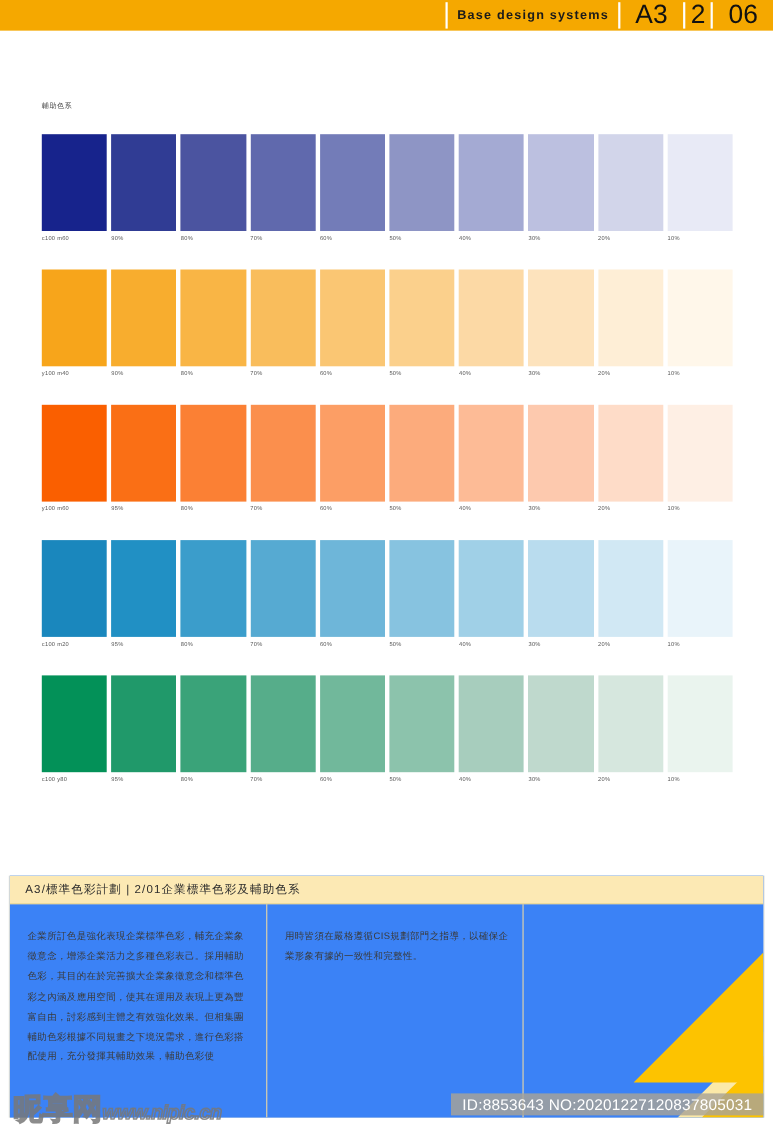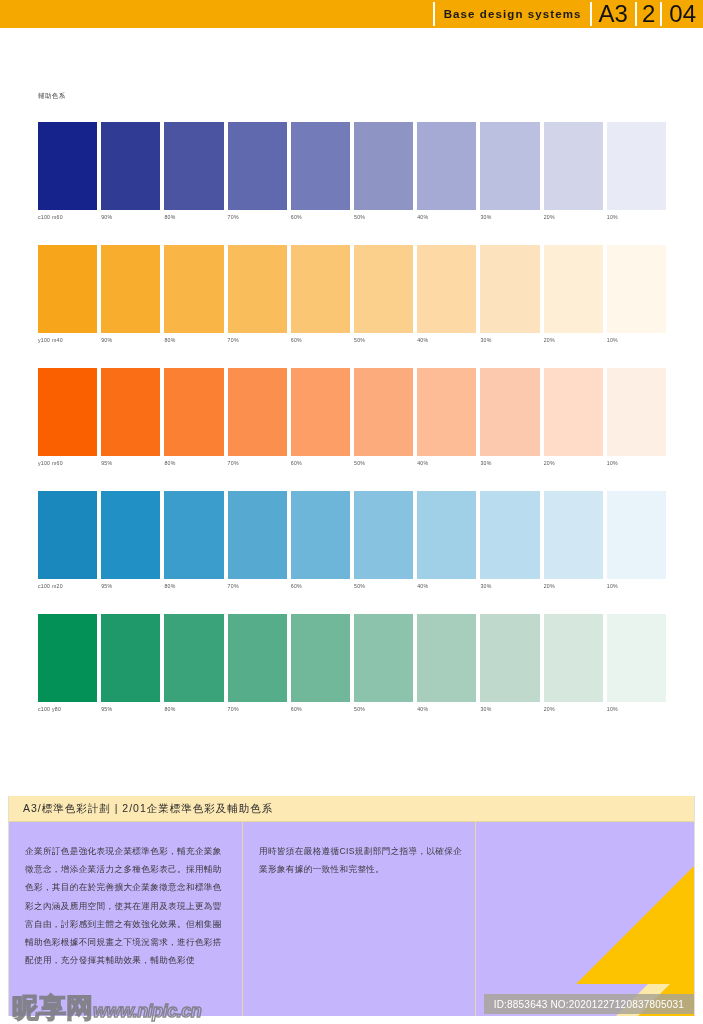--- a/index.html
+++ b/index.html
@@ -50,21 +50,21 @@
     align-items: center;
     justify-content: center;
     font-size: 24px;
     font-weight: 400;
     color: #111111;
     letter-spacing: 0px;
     line-height: 1;
     padding: 0 5px;
     font-family: "Liberation Sans", sans-serif;
   }
-  .hdr-code.wide { padding: 0 7px; }
+  .hdr-code.wide { padding: 0 14px; }
 
   .header-underline {
     position: absolute;
     left: 0; top: 28px;
     width: 703px; height: 2px;
     background: #ffffff;
   }
 
   
   .page-frame {
@@ -131,21 +131,21 @@
     white-space: nowrap;
     filter: blur(0.2px);
   }
 
   
   .footer-panel {
     position: absolute;
     left: 9px; top: 796px;
     width: 685px;
     height: 220px;
-    background: #c4b5fd;
+    background: #3b82f6;
     overflow: hidden;
   }
 
   .footer-titlebar {
     position: absolute;
     left: 0; top: 0;
     width: 685px; height: 26px;
     background: #fce9b4;
     border-bottom: 1px solid #e8d79a;
     display: flex;
@@ -237,41 +237,41 @@
   .id-bar {
     position: absolute;
     right: 9px; bottom: 10px;
     height: 20px;
     background: rgba(168,163,150,0.82);
     display: flex;
     align-items: center;
     padding: 0 10px;
   }
   .id-text {
-    font-size: 10px;
+    font-size: 14px;
     color: #ffffff;
     letter-spacing: 0.2px;
     white-space: nowrap;
   }
 </style>
 </head>
 <body>
 
 <div id="page">
 
   <div class="header-bar">
     <div class="header-left-fill"></div>
     <div class="hdr-sep"></div>
     <div class="hdr-title">Base design systems</div>
     <div class="hdr-sep"></div>
     <div class="hdr-code wide">A3</div>
     <div class="hdr-sep"></div>
     <div class="hdr-code">2</div>
     <div class="hdr-sep"></div>
-    <div class="hdr-code wide">04</div>
+    <div class="hdr-code wide">06</div>
   </div>
   <div class="header-underline"></div>
 
   <div class="page-frame"></div>
 
   <div class="palette-area">
     <div class="palette-caption">輔助色系</div>
     <div class="swatch-rows" id="swatch-rows">
         <div class="swatch-row">
           <div class="swatch-strip">

